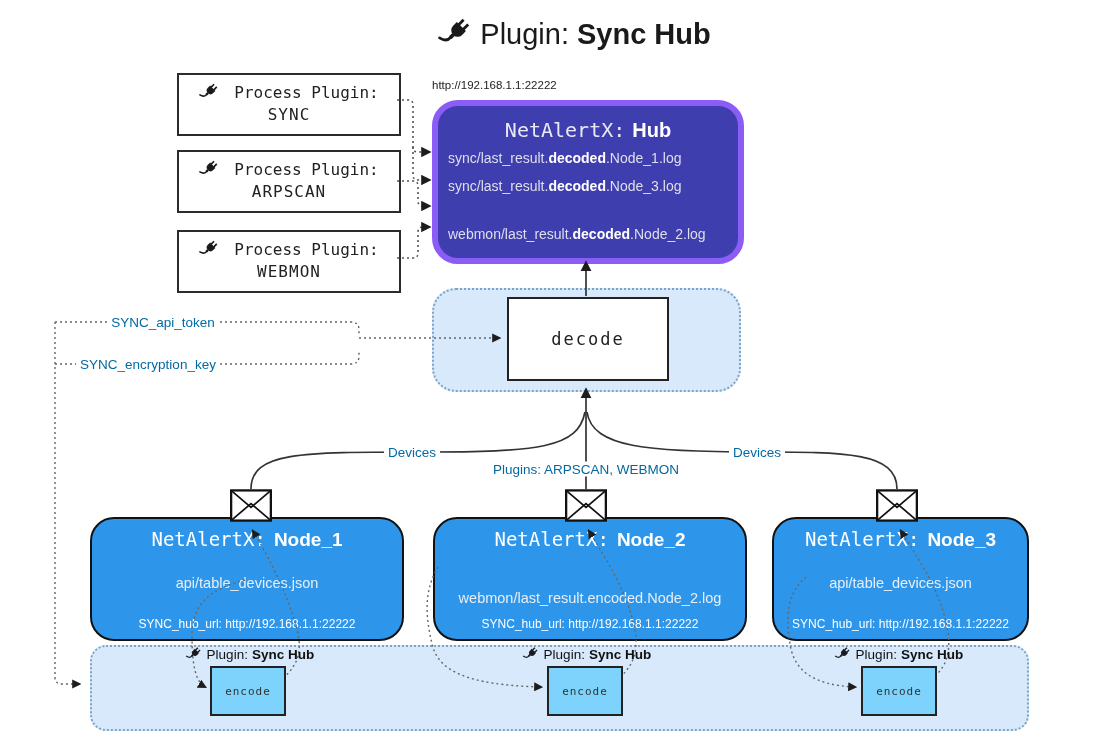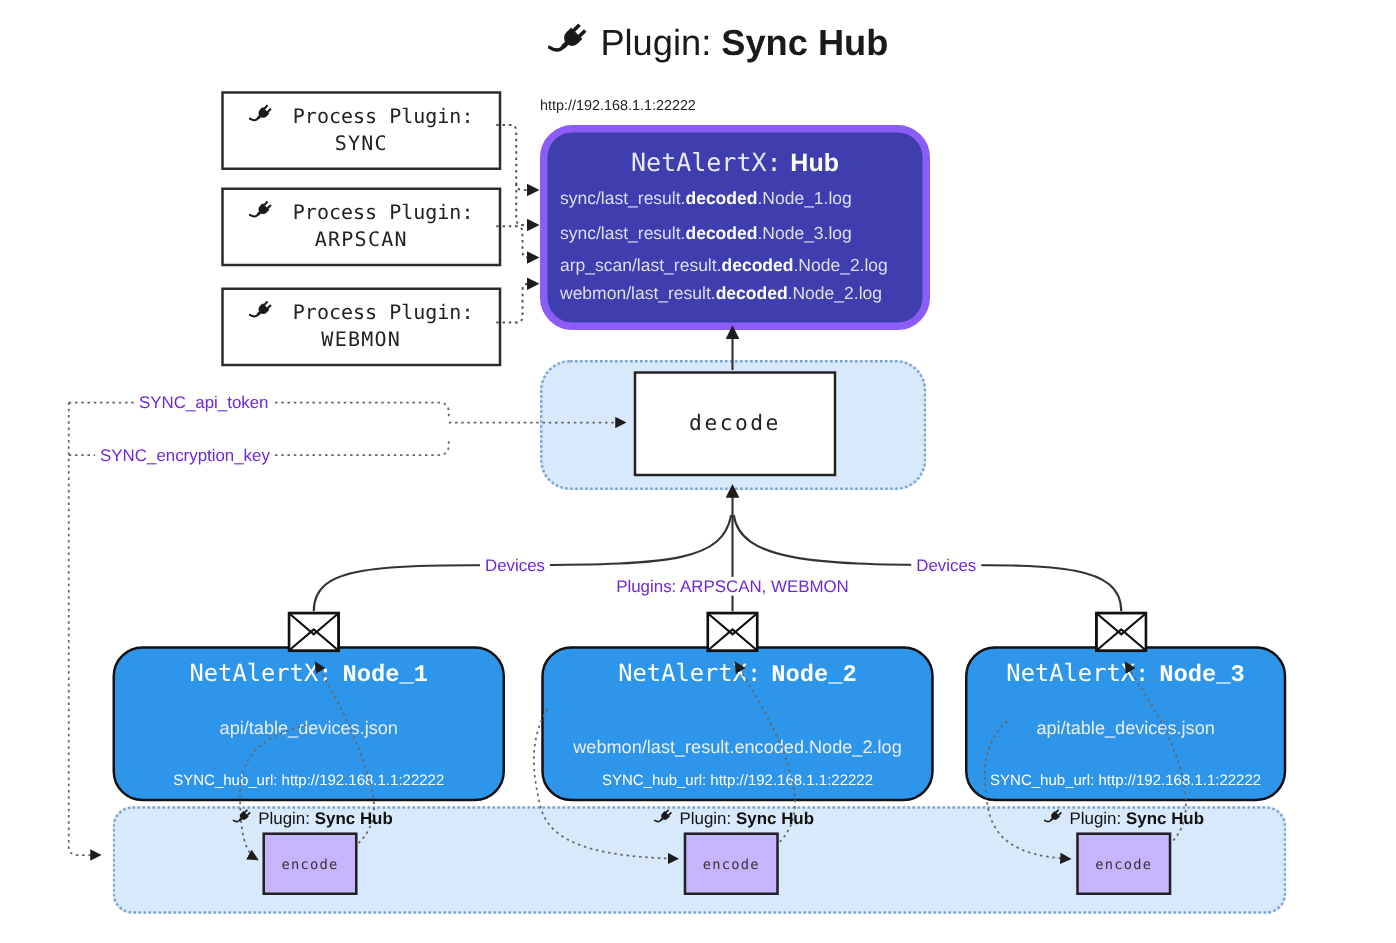--- a/index.html
+++ b/index.html
@@ -33,37 +33,37 @@
 
   
   .decode-panel{position:absolute;left:432px;top:288px;width:305px;height:100px;background:var(--panel);
                 border:2px dotted var(--panelborder);border-radius:24px;z-index:1;}
   .decode-box{position:absolute;left:507px;top:297px;width:158px;height:80px;background:#fff;border:2px solid #222;
               z-index:1;display:flex;align-items:center;justify-content:center;
               font-family:"DejaVu Sans Mono",monospace;font-size:17px;letter-spacing:2px;color:#222;}
 
   
   .linelabel{position:absolute;transform:translate(-50%,-50%);background:#fff;padding:0 4px;font-size:13.5px;
-             color:#6d28d9;white-space:nowrap;z-index:3;}
+             color:#0369a1;white-space:nowrap;z-index:3;}
 
   
   .node{position:absolute;top:517px;height:120px;background:var(--node);border:2px solid #111;
         border-radius:24px;z-index:1;color:#fff;}
   .node1{left:90px;width:310px;}
   .node2{left:433px;width:310px;}
   .node3{left:772px;width:253px;}
   .node-title{position:absolute;top:9px;width:100%;text-align:center;font-size:19px;}
-  .node-title b{margin-left:8px;font-family:Liberation Mono, monospace;}
+  .node-title b{margin-left:8px;}
   .node-line{position:absolute;width:100%;text-align:center;font-size:14.5px;color:#e8eef4;white-space:nowrap;}
   .node-url{position:absolute;top:98px;width:100%;text-align:center;font-size:12px;color:#fff;}
 
   
   .band{position:absolute;left:90px;top:645px;width:935px;height:82px;background:var(--panel);
         border:2px dotted var(--panelborder);border-radius:16px;z-index:1;}
-  .encode-box{position:absolute;top:666px;width:72px;height:46px;background:#c4b5fd;border:2px solid #222;z-index:3;
+  .encode-box{position:absolute;top:666px;width:72px;height:46px;background:#7dd3fc;border:2px solid #222;z-index:3;
               display:flex;align-items:center;justify-content:center;
               font-family:"DejaVu Sans Mono",monospace;font-size:11px;letter-spacing:1px;color:#333;}
   .enc1{left:210px;} .enc2{left:547px;} .enc3{left:861px;}
   .encode-label{position:absolute;top:646px;transform:translateX(-50%);font-size:13.5px;z-index:3;
                 white-space:nowrap;color:#111;}
   .encode-label b{margin-left:4px;}
 </style>
 </head>
 <body>
 
@@ -164,23 +164,20 @@
   <div class="hub">
     <div class="hub-title">
       <span class="mono">NetAlertX:</span><b>Hub</b>
     </div>
     <div class="hub-line" style="top:44px">
       <span>sync/last_result.</span><b>decoded</b><span>.Node_1.log</span>
     </div>
     <div class="hub-line" style="top:72px">
       <span>sync/last_result.</span><b>decoded</b><span>.Node_3.log</span>
     </div>
-    <div class="hub-line" style="top:98px">
-      <span>arp_scan/last_result.</span><b>decoded</b><span>.Node_2.log</span>
-    </div>
     <div class="hub-line" style="top:120px">
       <span>webmon/last_result.</span><b>decoded</b><span>.Node_2.log</span>
     </div>
   </div>
 
   <div class="decode-panel"></div>
   <div class="decode-box">decode</div>
 
   <div class="linelabel" style="left:163px;top:322px">SYNC_api_token</div>
   <div class="linelabel" style="left:148px;top:364px">SYNC_encryption_key</div>

